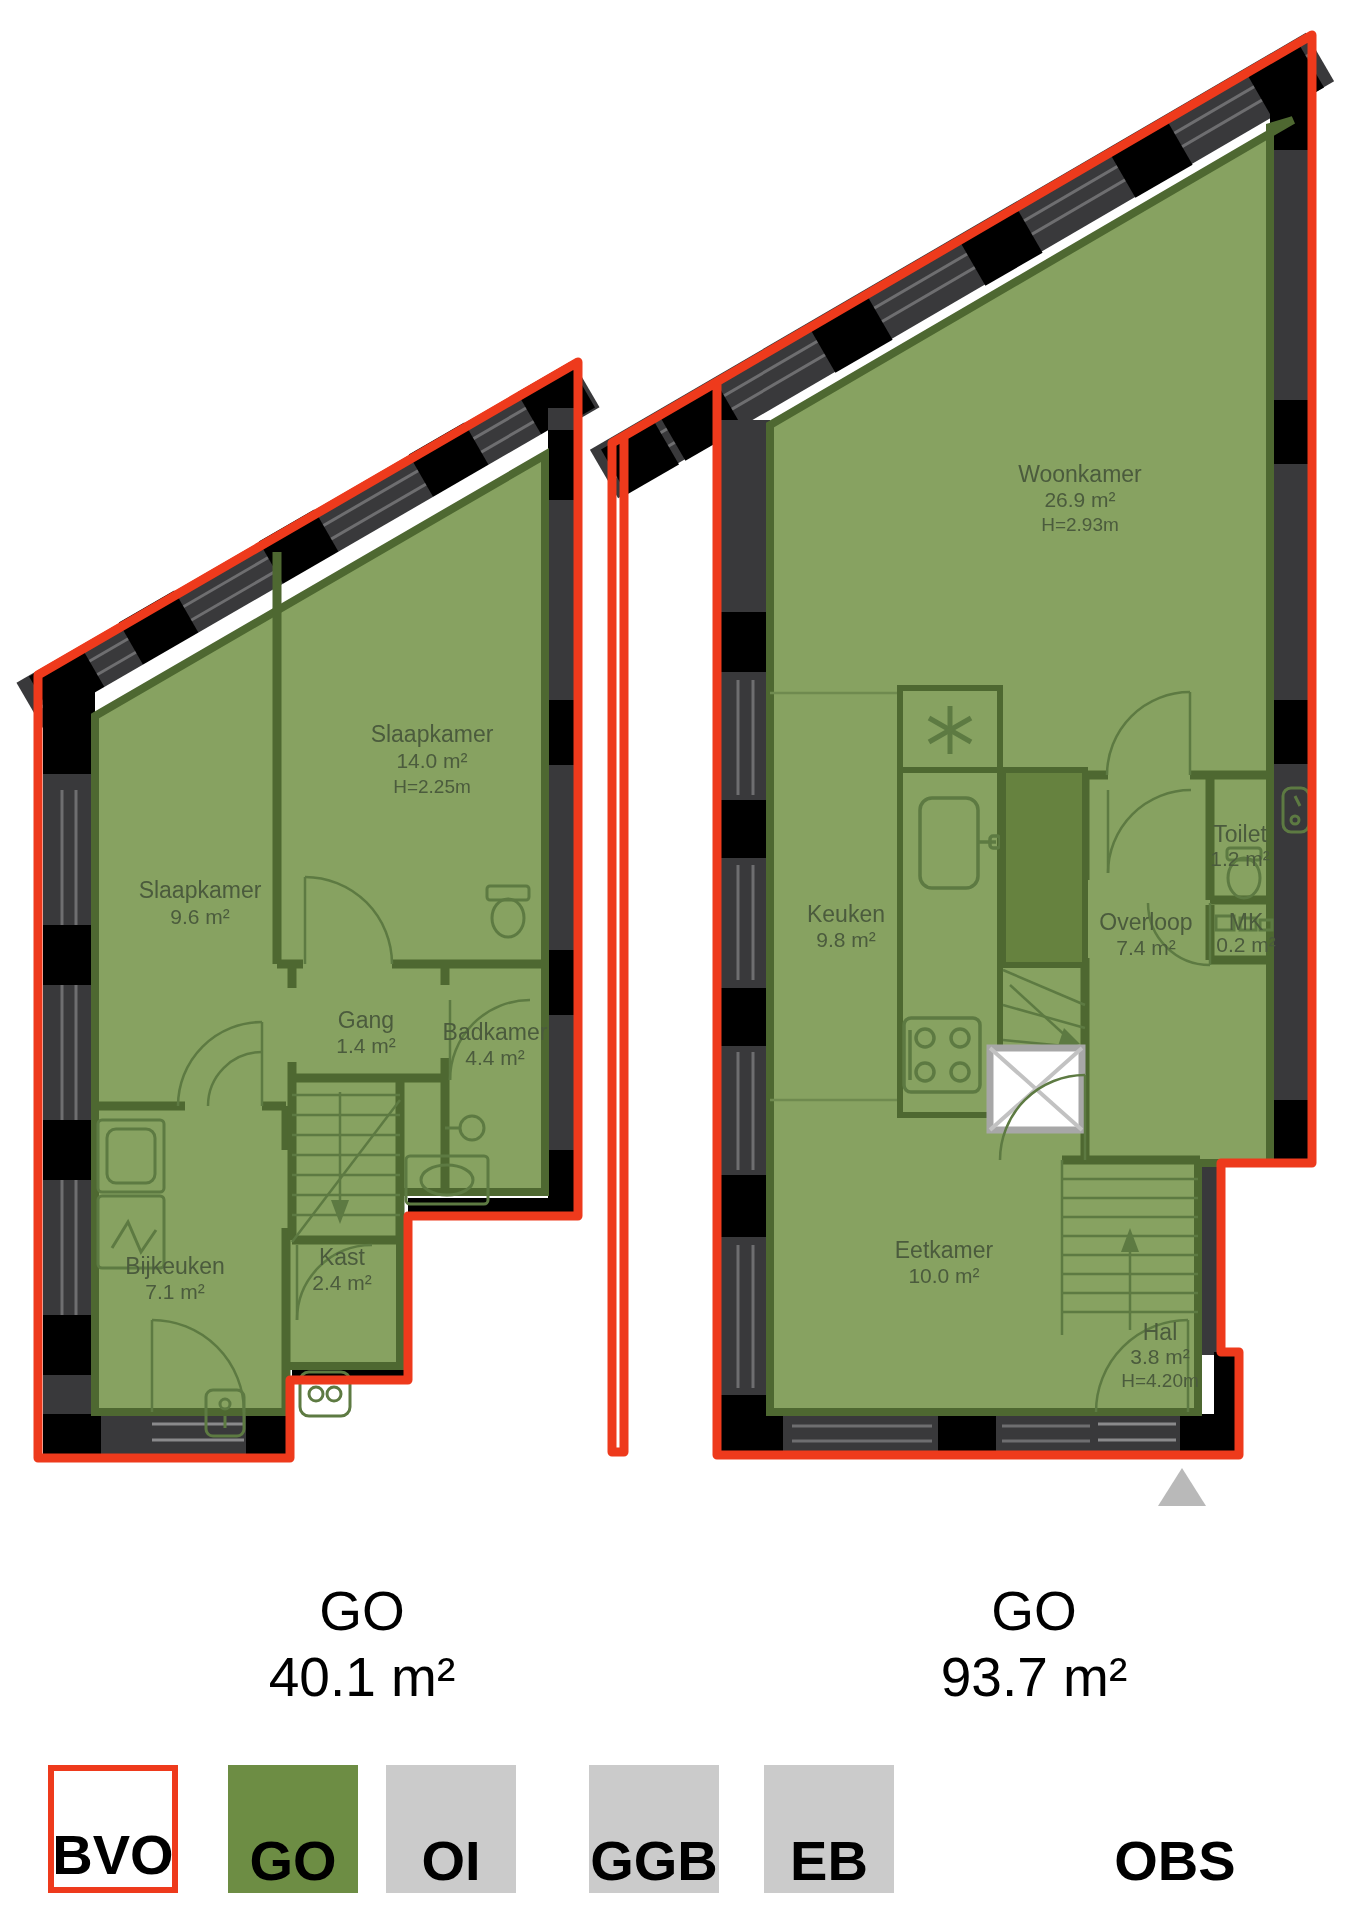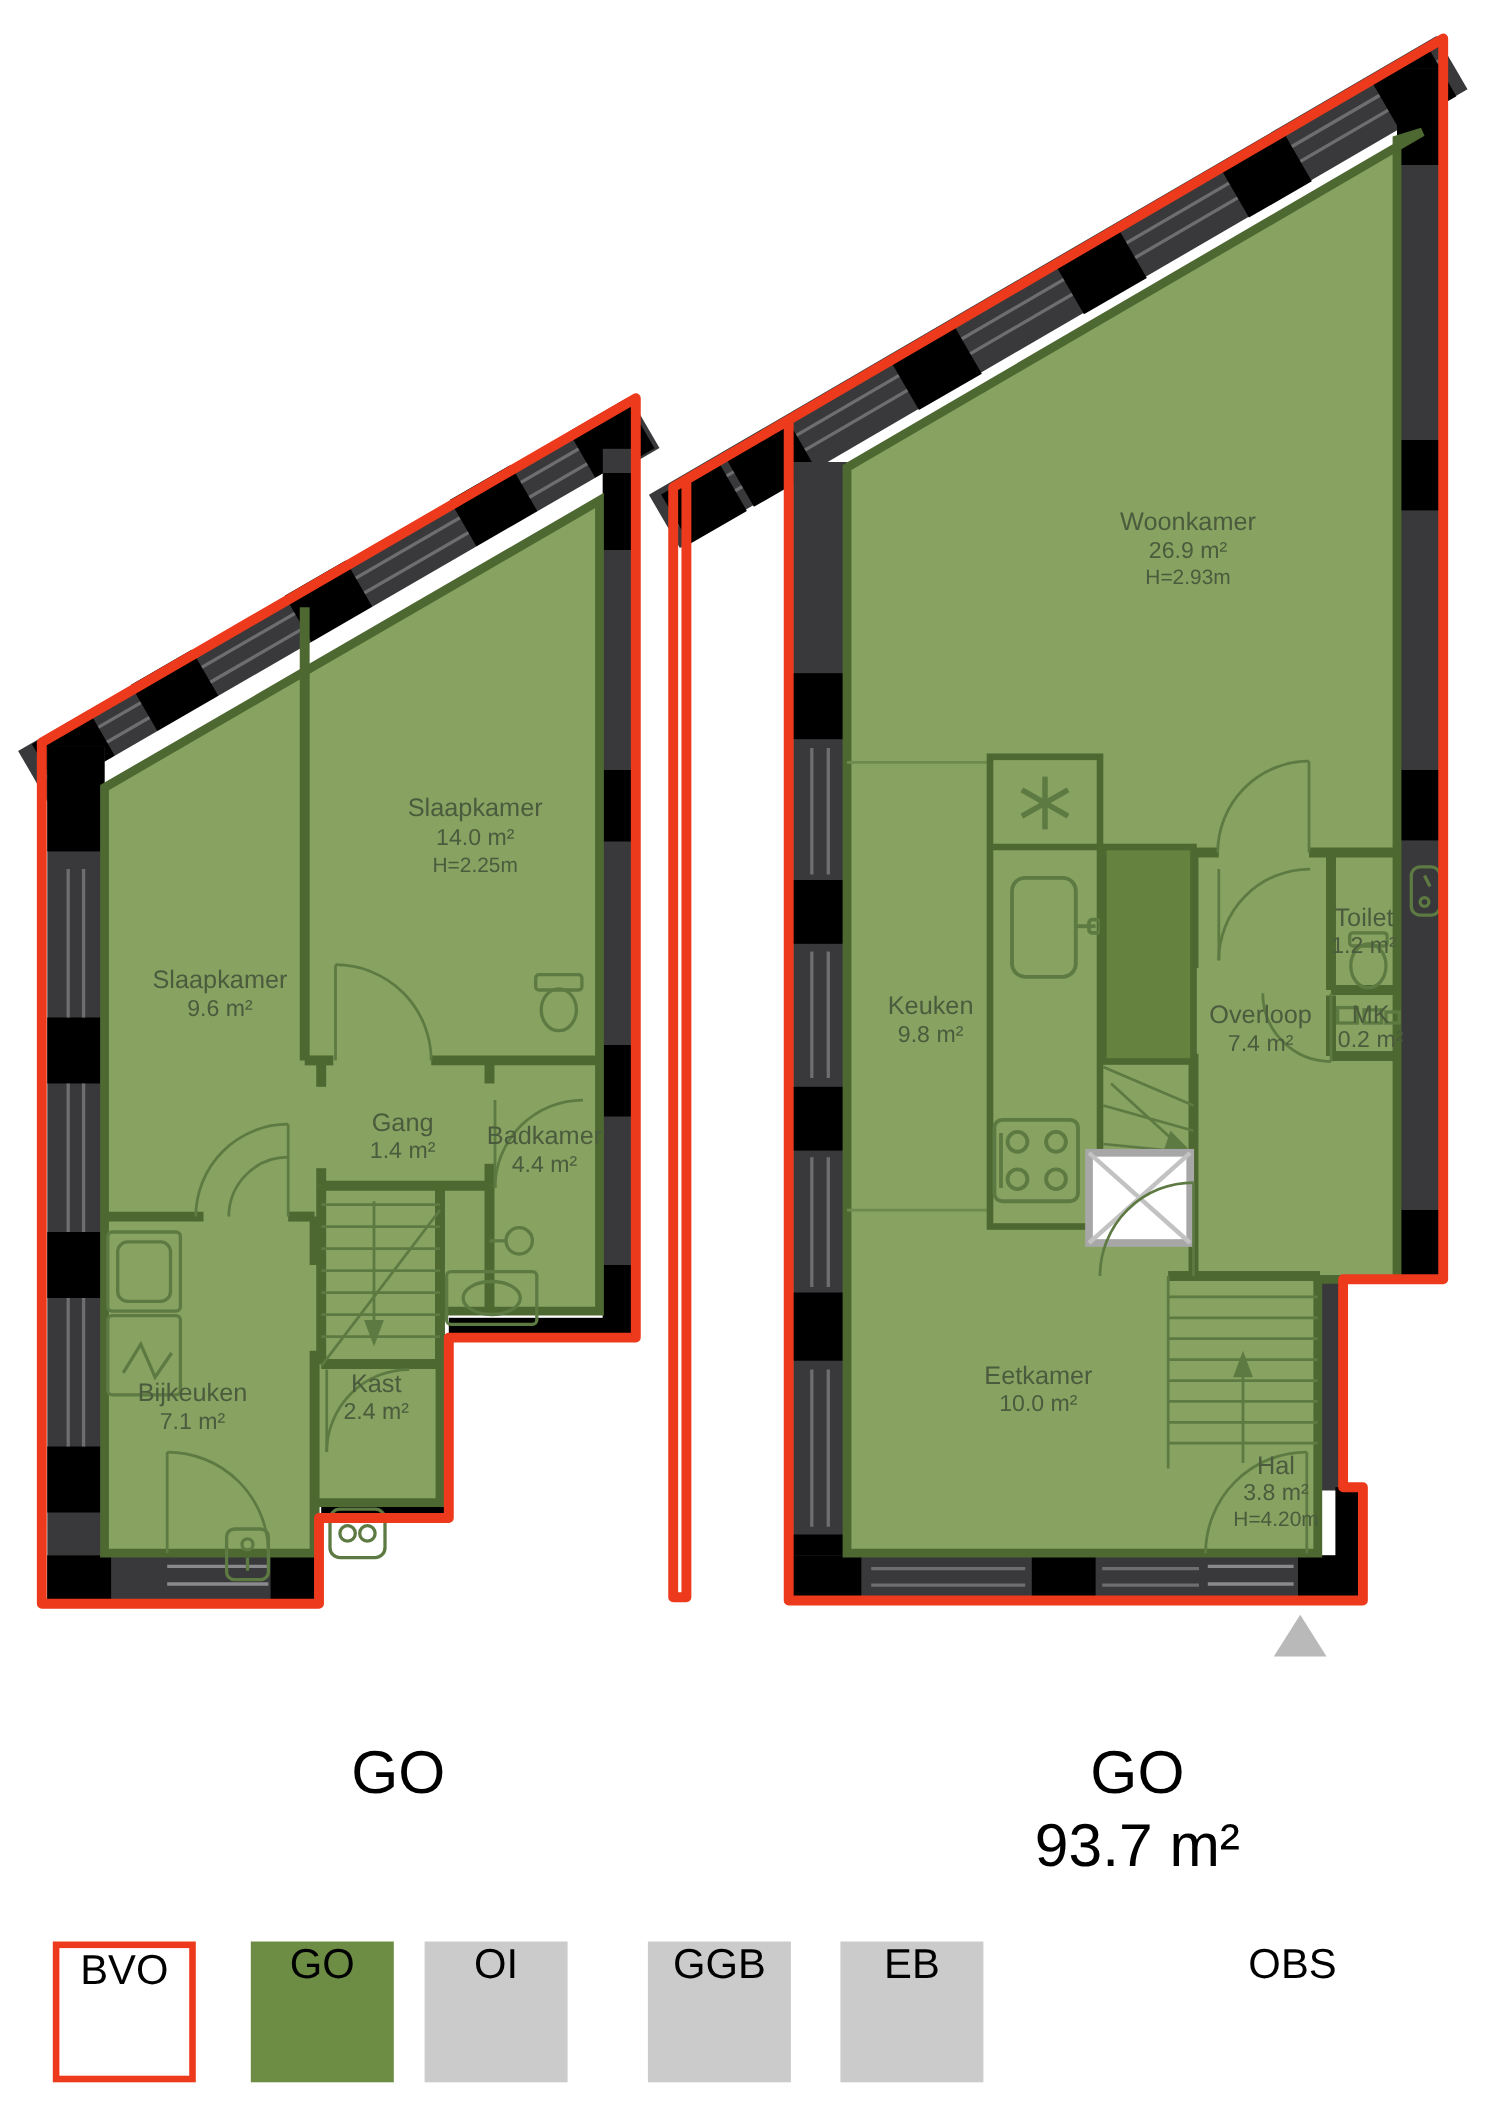--- a/index.html
+++ b/index.html
@@ -6,22 +6,22 @@
   .stage{position:relative;width:1358px;height:1920px;background:#fff;overflow:hidden;
          font-family:"Liberation Sans", sans-serif;}
   .plan-svg{position:absolute;left:0;top:0;}
   svg text{font-family:"Liberation Sans", sans-serif;fill:#4b5b3d;}
   text.rname{font-size:23px;}
   text.rarea{font-size:21px;}
   text.rheight{font-size:19px;}
   .go-caption{position:absolute;width:320px;text-align:center;color:#000;
               font-size:55px;line-height:66px;}
   .legend{position:absolute;left:0;top:1765px;width:1358px;height:128px;}
-  .legend-item{position:absolute;height:128px;display:flex;align-items:flex-start;
-               justify-content:center;font-size:38px;color:#000;box-sizing:border-box;}
+  .legend-item{position:absolute;height:128px;display:flex;align-items:flex-end;
+               justify-content:center;font-size:56px;color:#000;box-sizing:border-box;font-weight:bold;}
   .lg-bvo{left:48px;width:130px;background:#fff;border:6px solid #ee3a1c;}
   .lg-go{left:228px;width:130px;background:#6d8d44;}
   .lg-oi{left:386px;width:130px;background:#cbcbcb;}
   .lg-ggb{left:589px;width:130px;background:#cbcbcb;}
   .lg-eb{left:764px;width:130px;background:#cbcbcb;}
   .lg-ap{left:935px;width:130px;background:transparent;}
   .lg-obs{left:1100px;width:150px;background:transparent;}
 </style>
 </head>
 <body>
@@ -359,20 +359,21 @@
     <text class="rname" x="944" y="1258" text-anchor="middle">Eetkamer</text>
     <text class="rarea" x="944" y="1283" text-anchor="middle">10.0 m²</text>
     <text class="rname" x="1160" y="1340" text-anchor="middle">Hal</text>
     <text class="rarea" x="1160" y="1364" text-anchor="middle">3.8 m²</text>
     <text class="rheight" x="1160" y="1387" text-anchor="middle">H=4.20m</text>
   </g>
 </svg>
 
   <div class="go-caption" style="left:202px;top:1578px;">
     <div>GO</div>
+    <div>40.1 m²</div>
   </div>
   <div class="go-caption" style="left:874px;top:1578px;">
     <div>GO</div>
     <div>93.7 m²</div>
   </div>
 
   <div class="legend">
     <div class="legend-item lg-bvo">
         <span>BVO</span>
       </div>

